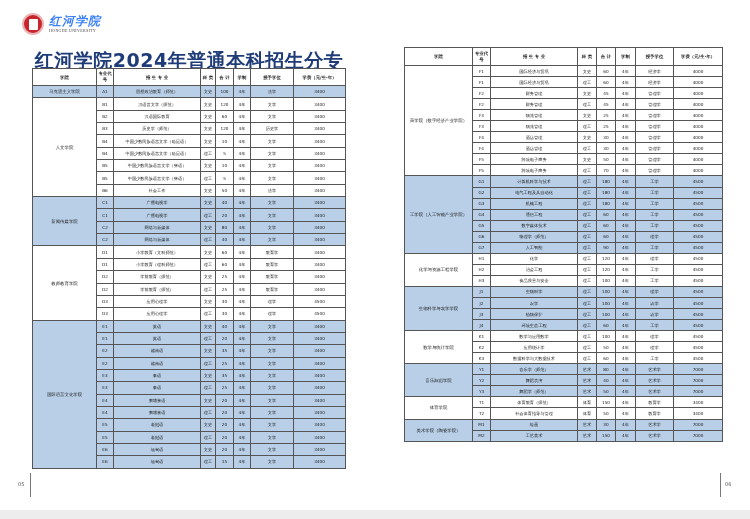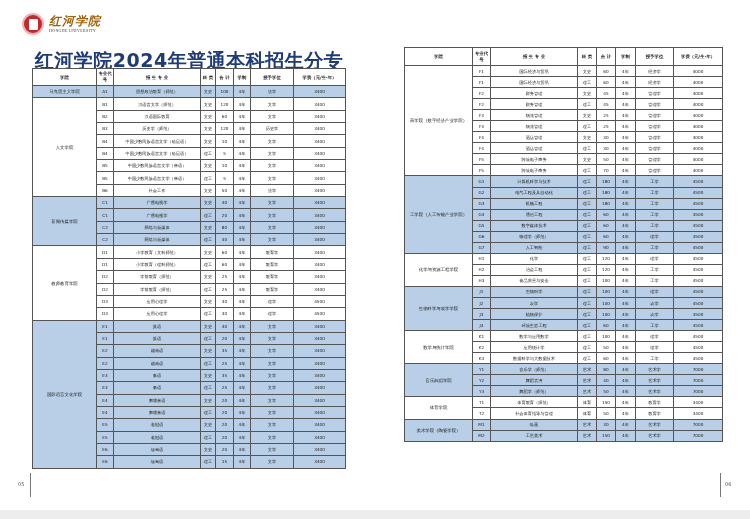--- a/index.html
+++ b/index.html
@@ -2,21 +2,21 @@
 <html><head>
 <meta charset="utf-8">
 <style>
   html,body{margin:0;padding:0;}
   body{width:750px;height:519px;background:#ffffff;position:relative;overflow:hidden;font-family:"DejaVu Sans",sans-serif;}
   .bottom-band{position:absolute;left:0;top:510px;width:750px;height:9px;background:#ededed;}
   .logo{position:absolute;left:22px;top:10px;height:28px;display:flex;align-items:center;}
   .logo-seal{width:22px;height:22px;border-radius:50%;background:#c8252c;border:2px solid #e8b4b6;box-sizing:border-box;display:flex;align-items:center;justify-content:center;}
   .logo-seal .inner{width:9px;height:11px;background:#fff;border-radius:1px;}
   .logo-text{margin-left:5px;display:flex;flex-direction:column;}
-  .logo-cn{font-family:"DejaVu Serif",serif;font-size:12px;font-style:italic;color:#a16207;letter-spacing:1px;line-height:13px;font-weight:bold;}
+  .logo-cn{font-family:"DejaVu Serif",serif;font-size:12px;font-style:italic;color:#3b82f6;letter-spacing:1px;line-height:13px;font-weight:bold;}
   .logo-en{font-family:"Liberation Serif",serif;font-size:4px;color:#444;letter-spacing:0.3px;line-height:5px;}
   .title{position:absolute;left:32px;top:48px;width:314px;text-align:center;font-size:19px;font-weight:bold;color:#1f3c78;letter-spacing:0.5px;}
   table.plan{position:absolute;border-collapse:collapse;table-layout:fixed;font-size:4.2px;color:#222;}
   table.plan th, table.plan td{border:0.6px solid #555;padding:0;text-align:center;overflow:hidden;white-space:nowrap;}
   table.plan th{font-weight:bold;font-size:4.4px;background:#fff;}
   table.plan td.school{font-size:4.4px;}
   table.plan tr.blue td{background:#b8cfe7;}
   table.plan tr.white td{background:#ffffff;}
   table.plan{border:1px solid #444;}
   .left-table{left:32px;top:68px;width:313px;}

